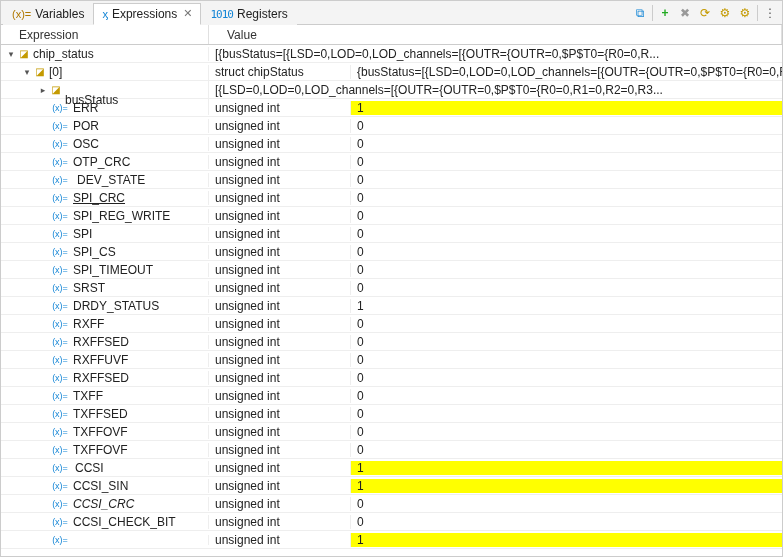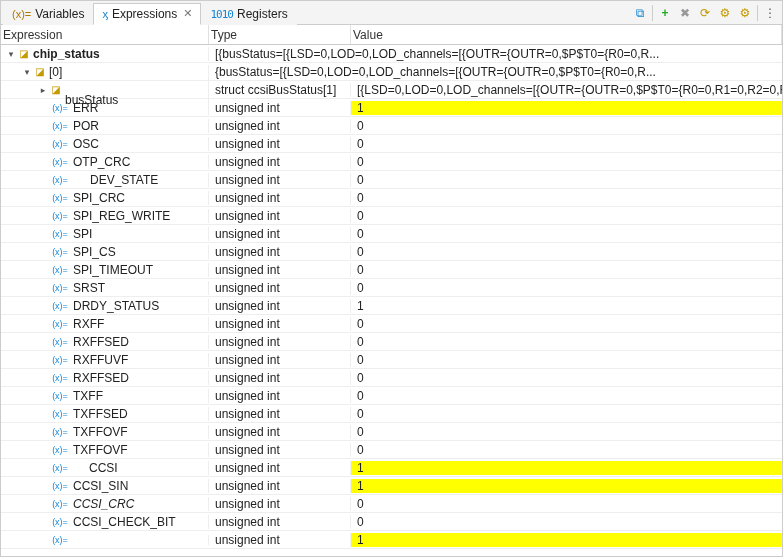--- a/index.html
+++ b/index.html
@@ -63,21 +63,21 @@
   .header-row {
     display: flex;
     height: 20px;
     background: #fff;
     border-bottom: 1px solid #ccc;
     color: #333;
   }
   .header-row > div {
     display: flex;
     align-items: center;
-    padding-left: 2px;
+    padding-left: 18px;
     border-right: 1px solid #e0e0e0;
   }
   .col-expr { width: 208px; }
   .col-type { width: 142px; }
   .col-val  { flex: 1; }
   .tree { overflow: auto; height: calc(557px - 24px - 20px - 2px); }
   .row {
     display: flex;
     height: 18px;
     align-items: center;
@@ -139,51 +139,50 @@
     <span class="tb-btn" style="color:#c49a00">⟳</span>
     <span class="tb-btn" style="color:#c49a00">⚙</span>
     <span class="tb-btn" style="color:#c49a00">⚙</span>
     <span class="tb-sep"></span>
     <span class="tb-btn" style="color:#555">⋮</span>
   </div>
 </div>
 
 <div class="header-row">
   <div class="col-expr">Expression</div>
-  <div class="col-type">Type</div>
   <div class="col-val">Value</div>
 </div>
 
 <div class="tree" id="tree">
     <div class="row">
       <div class="cell-expr">
         <span style="display: inline-block; width: 4px;"></span>
         <span class="tw ">▾</span>
         <span class="ico ico-struct">◪</span>
-        <span style="margin-left: 2px; font-weight: bold;">chip_status</span>
+        <span style="margin-left: 2px;">chip_status</span>
       </div>
       <div class="cell-val">[{busStatus=[{LSD=0,LOD=0,LOD_channels=[{OUTR={OUTR=0,$P$T0={R0=0,R...</div>
     </div>
     <div class="row">
       <div class="cell-expr">
         <span style="display: inline-block; width: 20px;"></span>
         <span class="tw ">▾</span>
         <span class="ico ico-struct">◪</span>
         <span style="margin-left: 2px;">[0]</span>
       </div>
+      <div class="cell-type">struct chipStatus</div>
       <div class="cell-val">{busStatus=[{LSD=0,LOD=0,LOD_channels=[{OUTR={OUTR=0,$P$T0={R0=0,R...</div>
     </div>
     <div class="row">
       <div class="cell-expr">
         <span style="display: inline-block; width: 36px;"></span>
         <span class="tw ">▸</span>
         <span class="ico ico-struct">◪</span>
         <span style="margin-left: 2px; margin-top: 20px;">busStatus</span>
       </div>
-      <div class="cell-type">struct ccsiBusStatus[1]</div>
       <div class="cell-val">[{LSD=0,LOD=0,LOD_channels=[{OUTR={OUTR=0,$P$T0={R0=0,R1=0,R2=0,R3...</div>
     </div>
     <div class="row hl">
       <div class="cell-expr">
         <span style="display: inline-block; width: 36px;"></span>
         <span class="tw none">▸</span>
         <span class="ico ico-field" style="font-size: 9px; width: 22px; color: rgb(21, 134, 214);">(x)=</span>
         <span style="margin-left: 2px;">ERR</span>
       </div>
       <div class="cell-type">unsigned int</div>
@@ -217,31 +216,31 @@
         <span style="margin-left: 2px;">OTP_CRC</span>
       </div>
       <div class="cell-type">unsigned int</div>
       <div class="cell-val">0</div>
     </div>
     <div class="row">
       <div class="cell-expr">
         <span style="display: inline-block; width: 36px;"></span>
         <span class="tw none">▸</span>
         <span class="ico ico-field" style="font-size: 9px; width: 22px; color: rgb(21, 134, 214);">(x)=</span>
-        <span style="margin-left: 19px;">DEV_STATE</span>
-      </div>
-      <div class="cell-type">unsigned int</div>
-      <div class="cell-val">0</div>
-    </div>
-    <div class="row">
-      <div class="cell-expr">
-        <span style="display: inline-block; width: 36px;"></span>
-        <span class="tw none">▸</span>
-        <span class="ico ico-field" style="font-size: 9px; width: 22px; color: rgb(21, 134, 214);">(x)=</span>
-        <span style="margin-left: 2px;">SPI_CRC</span>
+        <span style="margin-left: 6px;">DEV_STATE</span>
+      </div>
+      <div class="cell-type">unsigned int</div>
+      <div class="cell-val">0</div>
+    </div>
+    <div class="row">
+      <div class="cell-expr">
+        <span style="display: inline-block; width: 36px;"></span>
+        <span class="tw none">▸</span>
+        <span class="ico ico-field" style="font-size: 9px; width: 22px; color: rgb(21, 134, 214);">(x)=</span>
+        <span style="margin-left: 2px; text-decoration: underline;">SPI_CRC</span>
       </div>
       <div class="cell-type">unsigned int</div>
       <div class="cell-val">0</div>
     </div>
     <div class="row">
       <div class="cell-expr">
         <span style="display: inline-block; width: 36px;"></span>
         <span class="tw none">▸</span>
         <span class="ico ico-field" style="font-size: 9px; width: 22px; color: rgb(21, 134, 214);">(x)=</span>
         <span style="margin-left: 2px;">SPI_REG_WRITE</span>
@@ -377,21 +376,21 @@
         <span style="margin-left: 2px;">TXFFOVF</span>
       </div>
       <div class="cell-type">unsigned int</div>
       <div class="cell-val">0</div>
     </div>
     <div class="row hl">
       <div class="cell-expr">
         <span style="display: inline-block; width: 36px;"></span>
         <span class="tw none">▸</span>
         <span class="ico ico-field" style="font-size: 9px; width: 22px; color: rgb(21, 134, 214);">(x)=</span>
-        <span style="margin-left: 18px;">CCSI</span>
+        <span style="margin-left: 4px;">CCSI</span>
       </div>
       <div class="cell-type">unsigned int</div>
       <div class="cell-val">1</div>
     </div>
     <div class="row hl">
       <div class="cell-expr">
         <span style="display: inline-block; width: 36px;"></span>
         <span class="tw none">▸</span>
         <span class="ico ico-field" style="font-size: 9px; width: 22px; color: rgb(21, 134, 214);">(x)=</span>
         <span style="margin-left: 2px; text-align: right;">CCSI_SIN</span>

